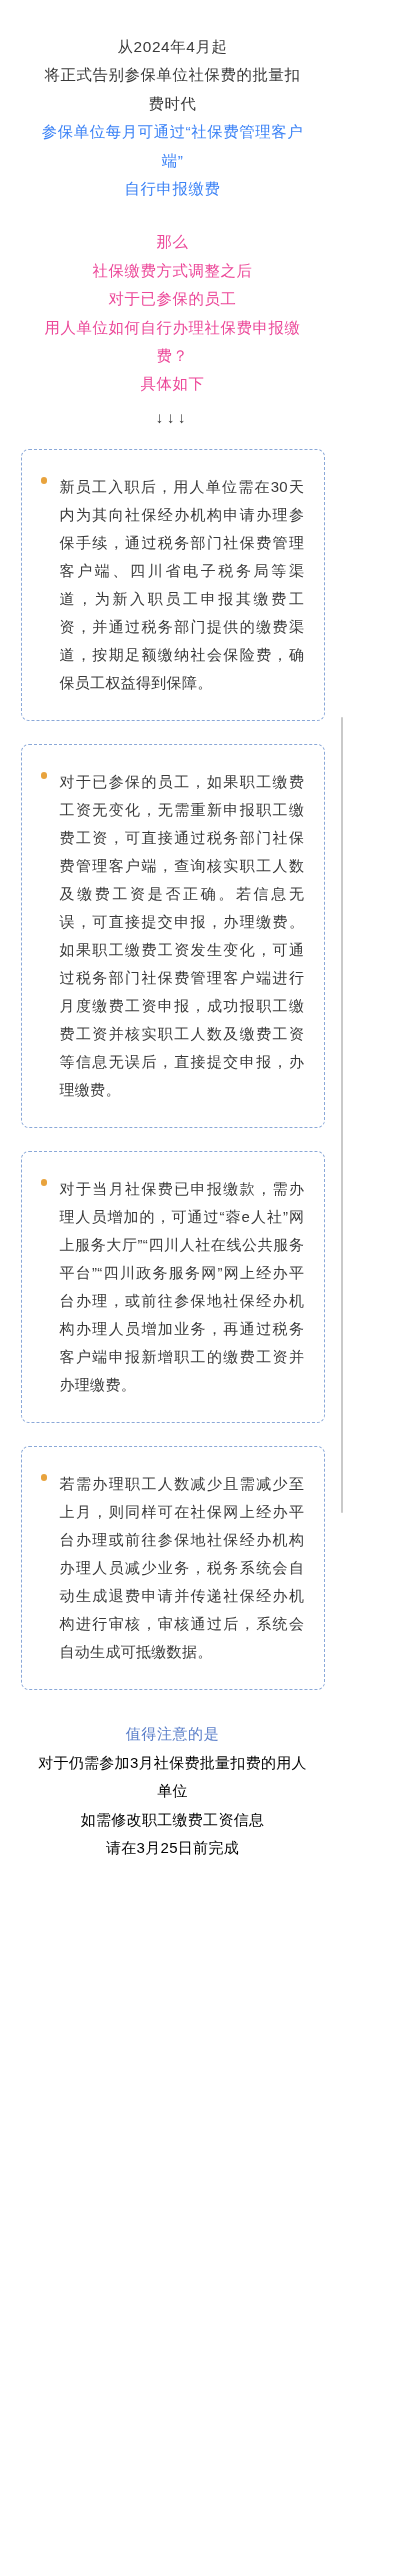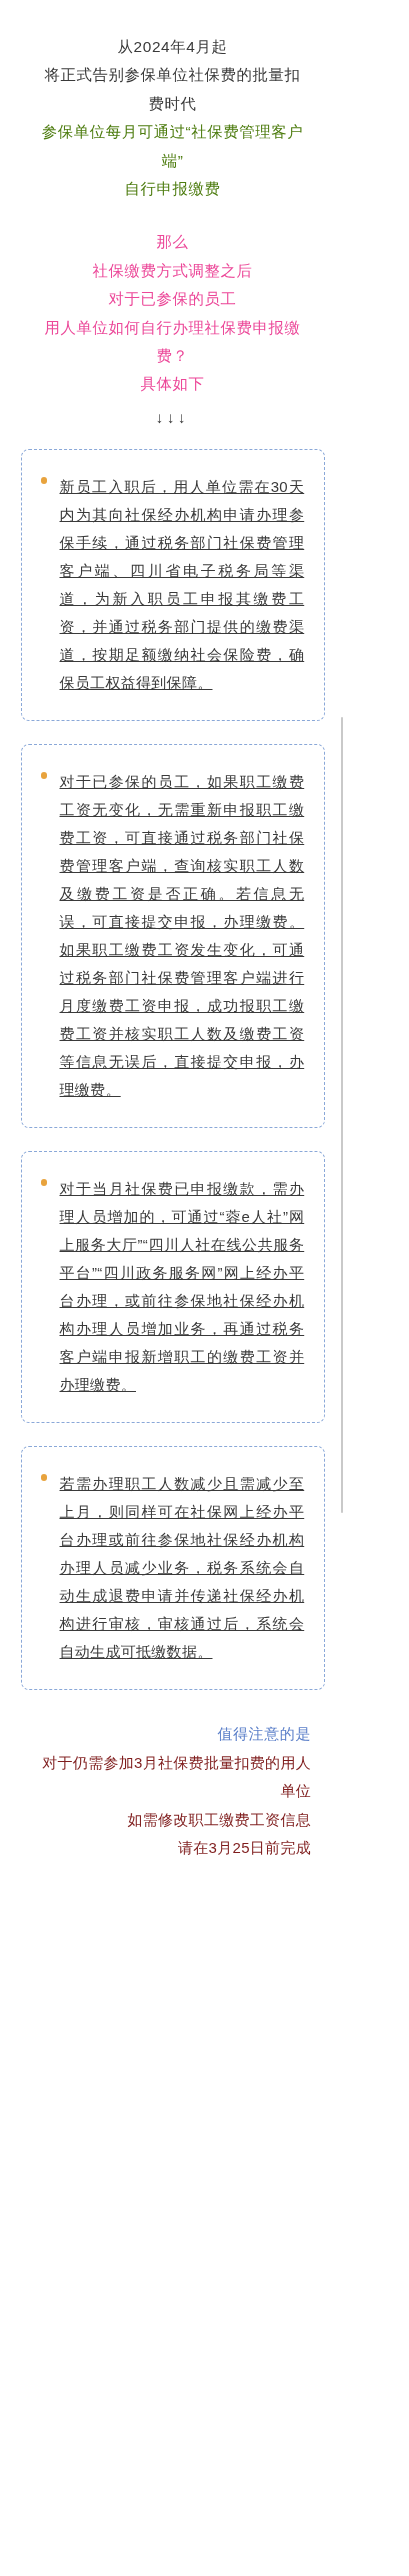--- a/index.html
+++ b/index.html
@@ -27,21 +27,21 @@
     padding: 33px 40px 0 40px;
     text-align: center;
   }
   .intro-line {
     color: #3a3a3a;
     font-size: 15.4px;
     line-height: 28.4px;
     letter-spacing: 0.6px;
   }
   .intro-line.accent {
-    color: #4d7c0f;
+    color: #3b82f6;
   }
 
   
   .question {
     padding: 25px 36px 0 36px;
     text-align: center;
   }
   .question-line {
     color: #ec4899;
     font-size: 15.4px;
@@ -79,36 +79,35 @@
     border-radius: 50%;
     background: #e8a33d;
   }
   .card-text {
     color: #3a3a3a;
     font-size: 15px;
     line-height: 28px;
     letter-spacing: 0.3px;
     text-align: justify;
     text-justify: inter-ideograph;
-    text-decoration: underline;
   }
 
   
   .footer-note {
     padding: 5.7px 34px 0 34px;
-    text-align: right;
+    text-align: center;
   }
   .note-title {
     color: #5b7fc9;
     font-size: 15px;
     line-height: 30px;
     letter-spacing: 0.6px;
   }
   .note-line {
-    color: #7f1d1d;
+    color: #000000;
     font-size: 15px;
     line-height: 28.4px;
     letter-spacing: 0.3px;
   }
 
   
   .scrollbar {
     position: absolute;
     right: 1.7px;
     top: 717px;

